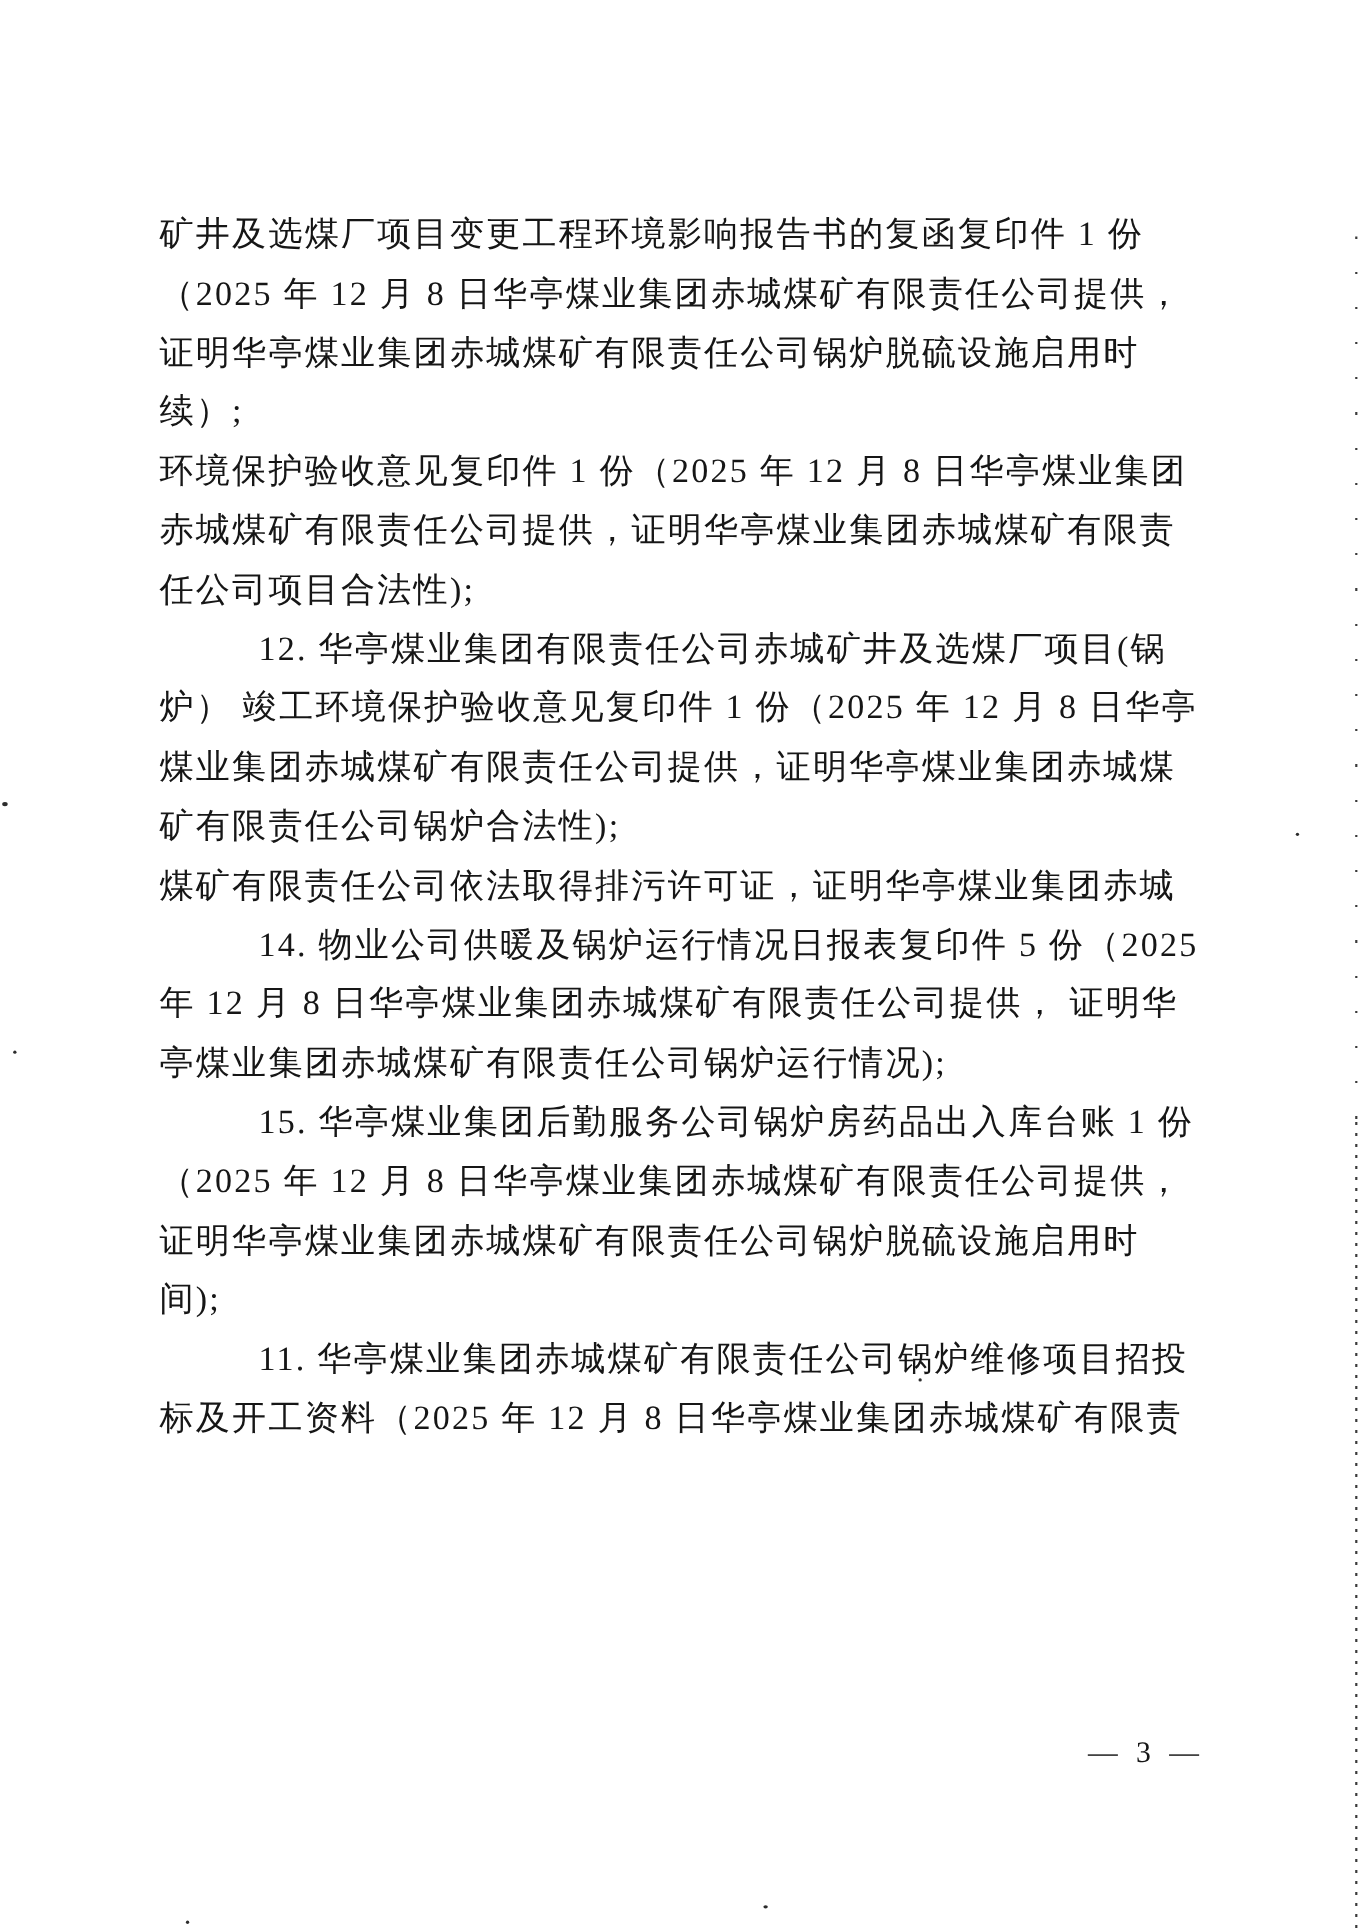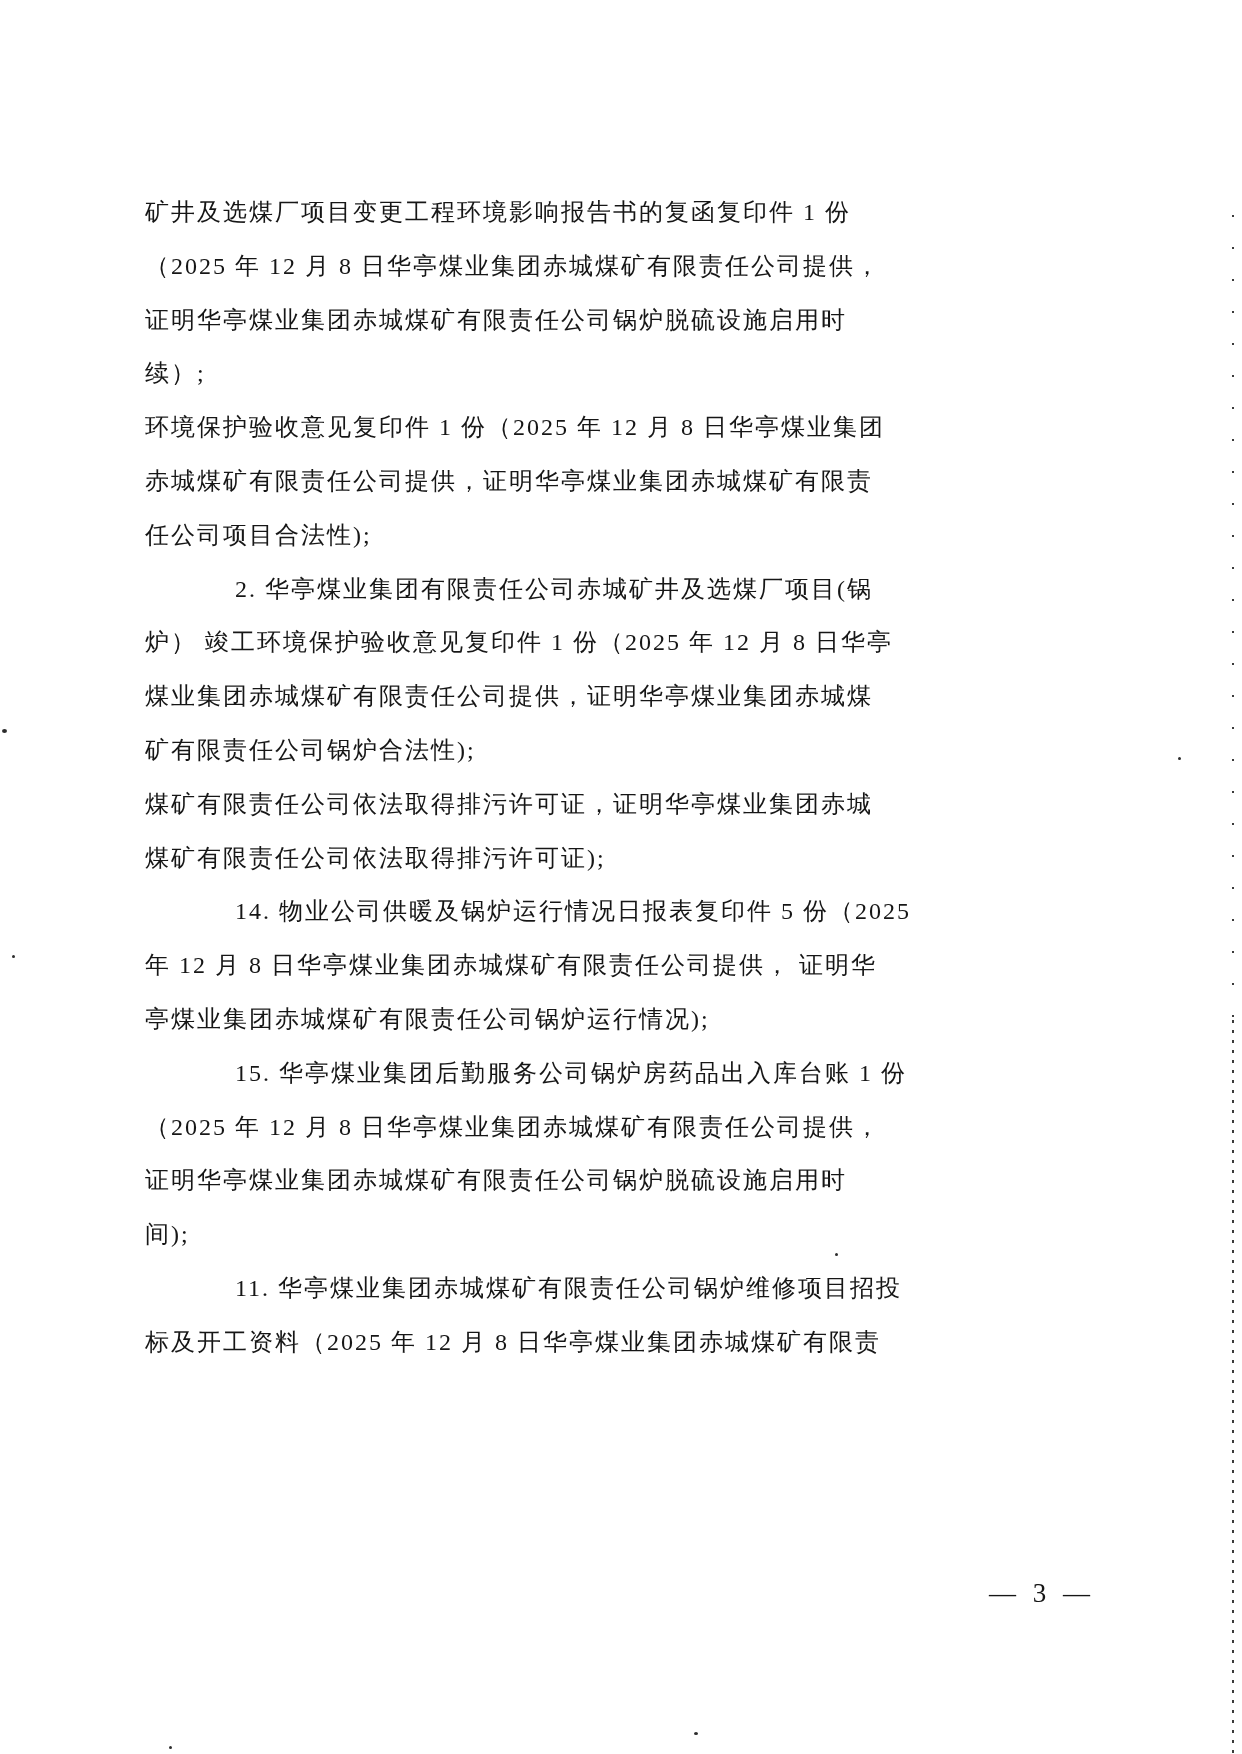--- a/index.html
+++ b/index.html
@@ -16,21 +16,21 @@
     font-family: "Liberation Serif", "DejaVu Serif", serif;
     color: #161616;
   }
   .text-block {
     position: absolute;
     left: 145px;
     top: 186px;
     width: 965px;
   }
   .line {
-    font-size: 24px;
+    font-size: 31px;
     line-height: 53.8px;
     letter-spacing: 2px;
     white-space: nowrap;
     font-weight: 500;
   }
   .line.indent {
     padding-left: 90px;
   }
   .page-number {
     position: absolute;
@@ -71,26 +71,25 @@
 <div class="page">
 
   <div class="text-block">
     <div class="line">矿井及选煤厂项目变更工程环境影响报告书的复函复印件 1 份</div>
     <div class="line">（2025 年 12 月 8 日华亭煤业集团赤城煤矿有限责任公司提供，</div>
     <div class="line">证明华亭煤业集团赤城煤矿有限责任公司锅炉脱硫设施启用时</div>
     <div class="line">续）;</div>
     <div class="line">环境保护验收意见复印件 1 份（2025 年 12 月 8 日华亭煤业集团</div>
     <div class="line">赤城煤矿有限责任公司提供，证明华亭煤业集团赤城煤矿有限责</div>
     <div class="line">任公司项目合法性);</div>
-    <div class="line indent">2. 华亭煤业集团有限责任公司赤城矿井及选煤厂项目(锅</div>
+    <div class="line indent">12. 华亭煤业集团有限责任公司赤城矿井及选煤厂项目(锅</div>
     <div class="line">炉） 竣工环境保护验收意见复印件 1 份（2025 年 12 月 8 日华亭</div>
     <div class="line">煤业集团赤城煤矿有限责任公司提供，证明华亭煤业集团赤城煤</div>
     <div class="line">矿有限责任公司锅炉合法性);</div>
     <div class="line">煤矿有限责任公司依法取得排污许可证，证明华亭煤业集团赤城</div>
-    <div class="line">煤矿有限责任公司依法取得排污许可证);</div>
     <div class="line indent">14. 物业公司供暖及锅炉运行情况日报表复印件 5 份（2025</div>
     <div class="line">年 12 月 8 日华亭煤业集团赤城煤矿有限责任公司提供， 证明华</div>
     <div class="line">亭煤业集团赤城煤矿有限责任公司锅炉运行情况);</div>
     <div class="line indent">15. 华亭煤业集团后勤服务公司锅炉房药品出入库台账 1 份</div>
     <div class="line">（2025 年 12 月 8 日华亭煤业集团赤城煤矿有限责任公司提供，</div>
     <div class="line">证明华亭煤业集团赤城煤矿有限责任公司锅炉脱硫设施启用时</div>
     <div class="line">间);</div>
     <div class="line indent">11. 华亭煤业集团赤城煤矿有限责任公司锅炉维修项目招投</div>
     <div class="line">标及开工资料（2025 年 12 月 8 日华亭煤业集团赤城煤矿有限责</div>
   </div>

